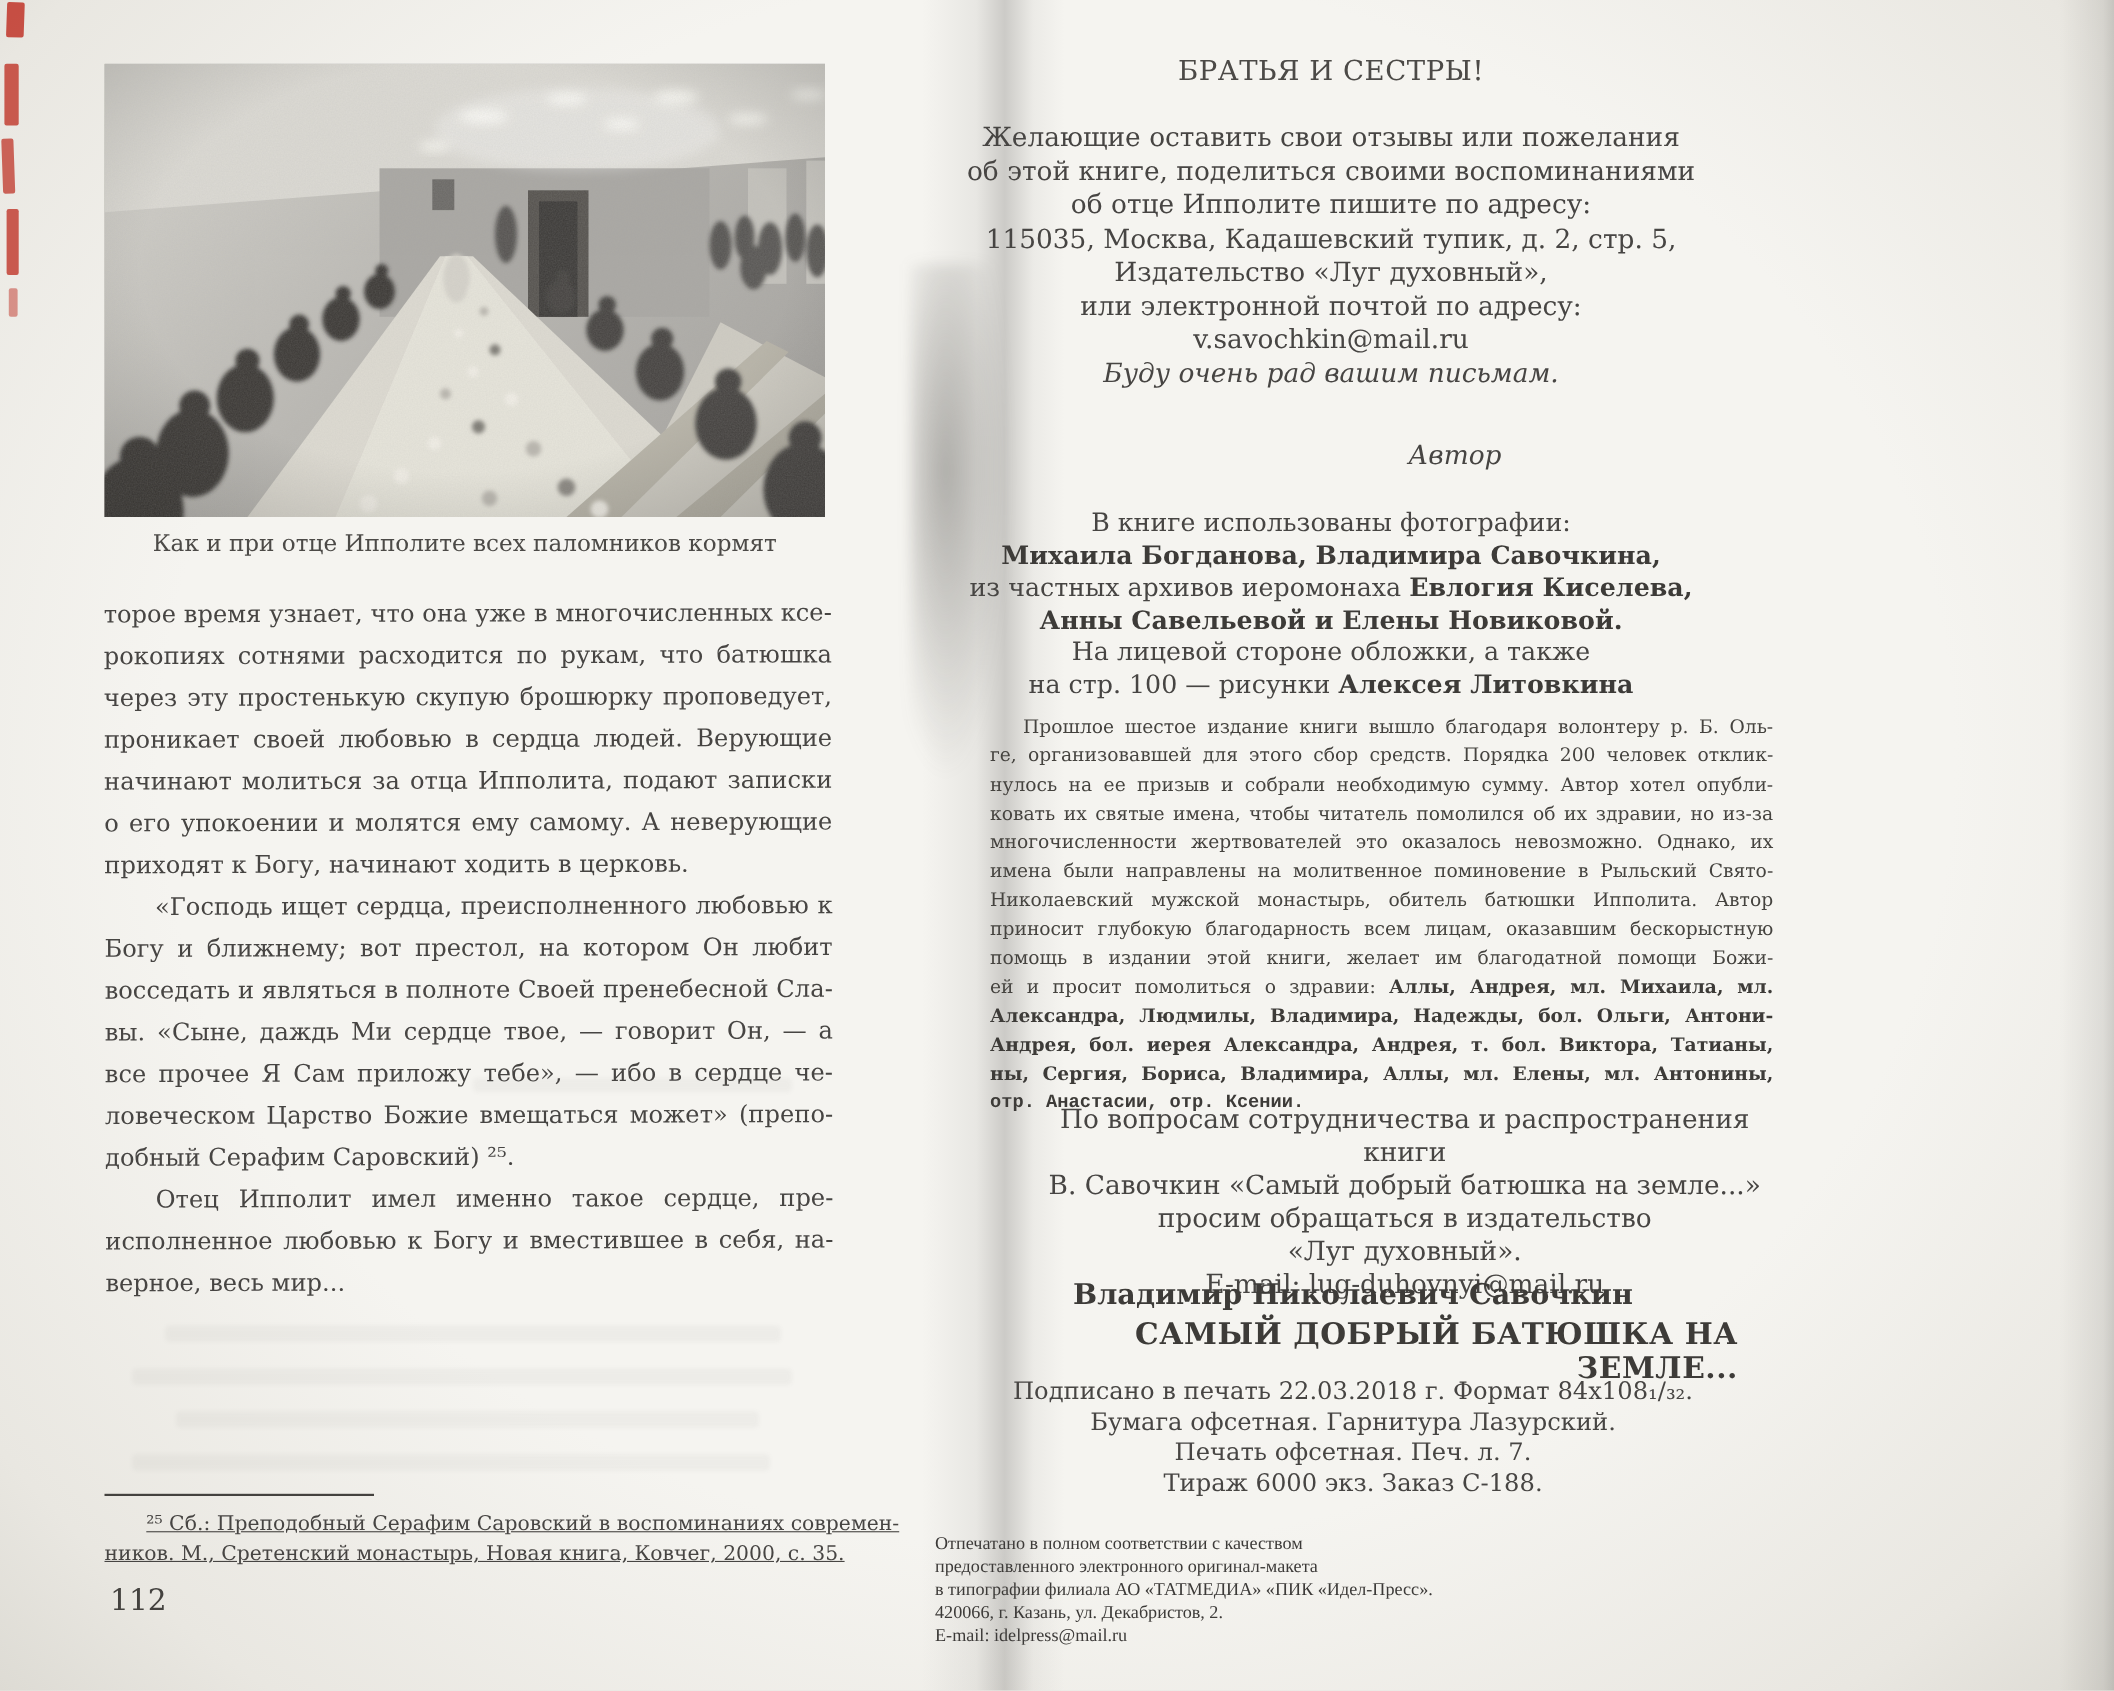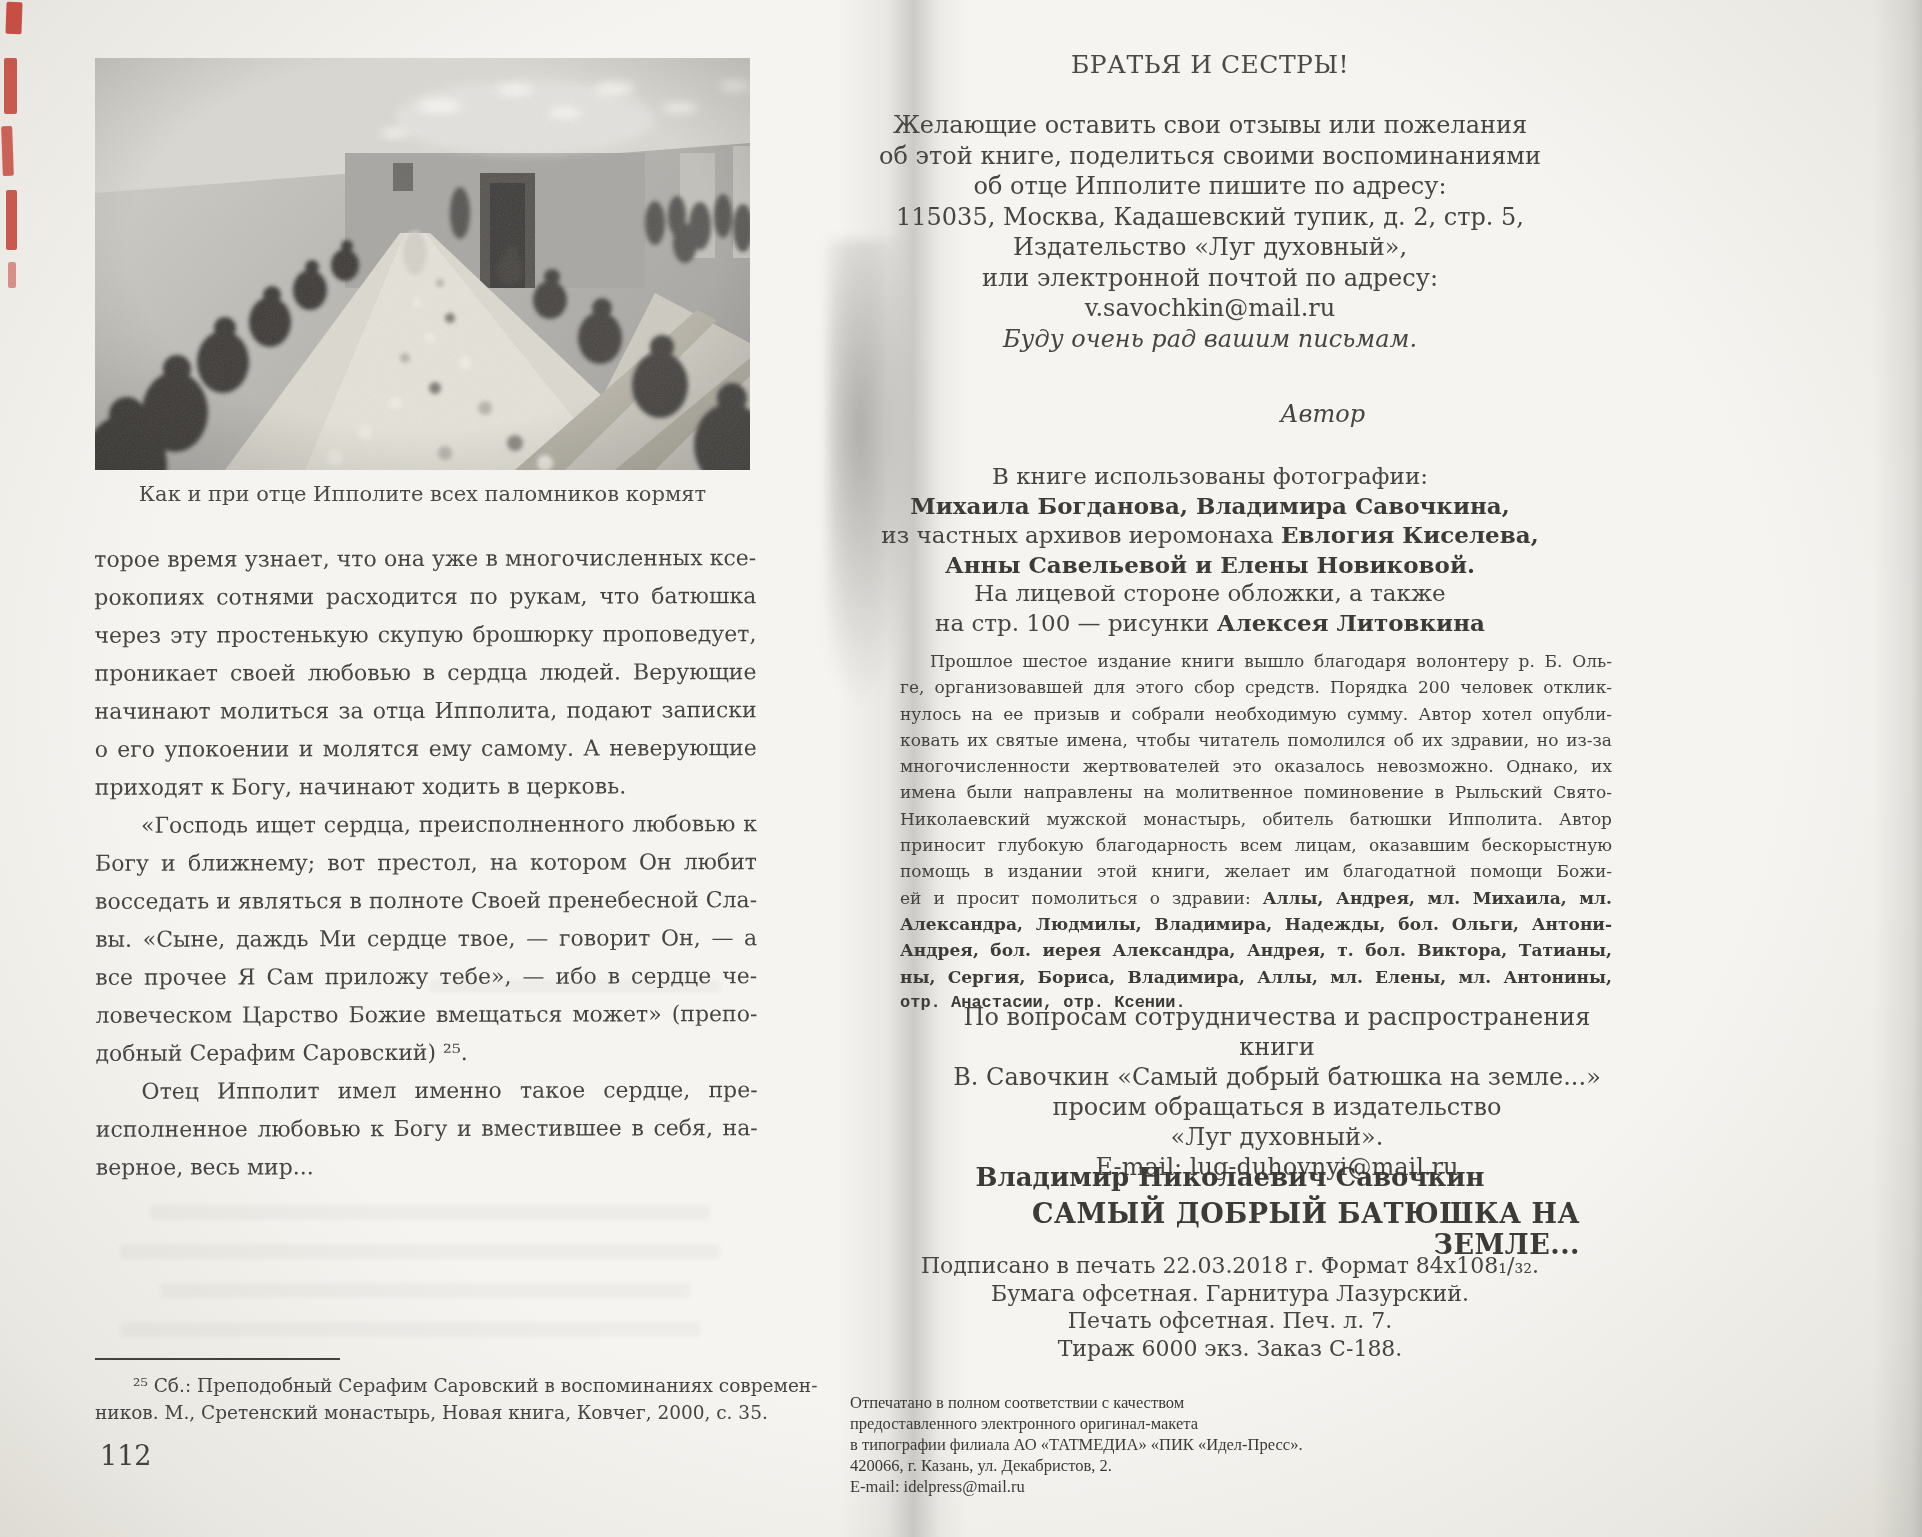--- a/index.html
+++ b/index.html
@@ -23,21 +23,21 @@
   
   .photo-frame{left:95px;top:58px;width:655px;height:412px;background:#b5b3ae;}
   .caption{left:95px;top:482px;width:655px;text-align:center;font-size:21px;color:#4c4a47;}
   .lp-body{left:95px;top:540px;width:662px;font-size:22px;line-height:38px;
            color:#474543;transform:rotate(-0.15deg);}
   .para .line{text-align:justify;text-align-last:justify;white-space:nowrap;}
   .para .line:last-child{text-align-last:left;}
   .para.indent .line:first-child{text-indent:46px;}
   .fn-rule{left:95px;top:1358px;width:245px;border-top:2.5px solid #44423f;}
   .footnote{left:95px;top:1372px;width:662px;font-size:18.5px;line-height:27px;}
-  .footnote .line{text-align:justify;text-align-last:justify;white-space:nowrap;}
+  .footnote .line{text-align:justify;text-align-last:justify;white-space:nowrap;text-decoration:underline;}
   .footnote .line:last-child{text-align-last:left;}
   .footnote .line:first-child{text-indent:38px;}
   .page-num{left:100px;top:1440px;font-size:27px;color:#44423f;}
 
   
   .rp-heading{left:855px;top:50px;width:710px;text-align:center;font-size:25px;
               letter-spacing:.5px;color:#4c4a47;}
   .address{left:855px;top:110px;width:710px;text-align:center;font-size:24px;line-height:30.5px;}
   .it{font-style:italic;}
   .signature{left:855px;top:400px;width:710px;text-align:right;padding-right:200px;

